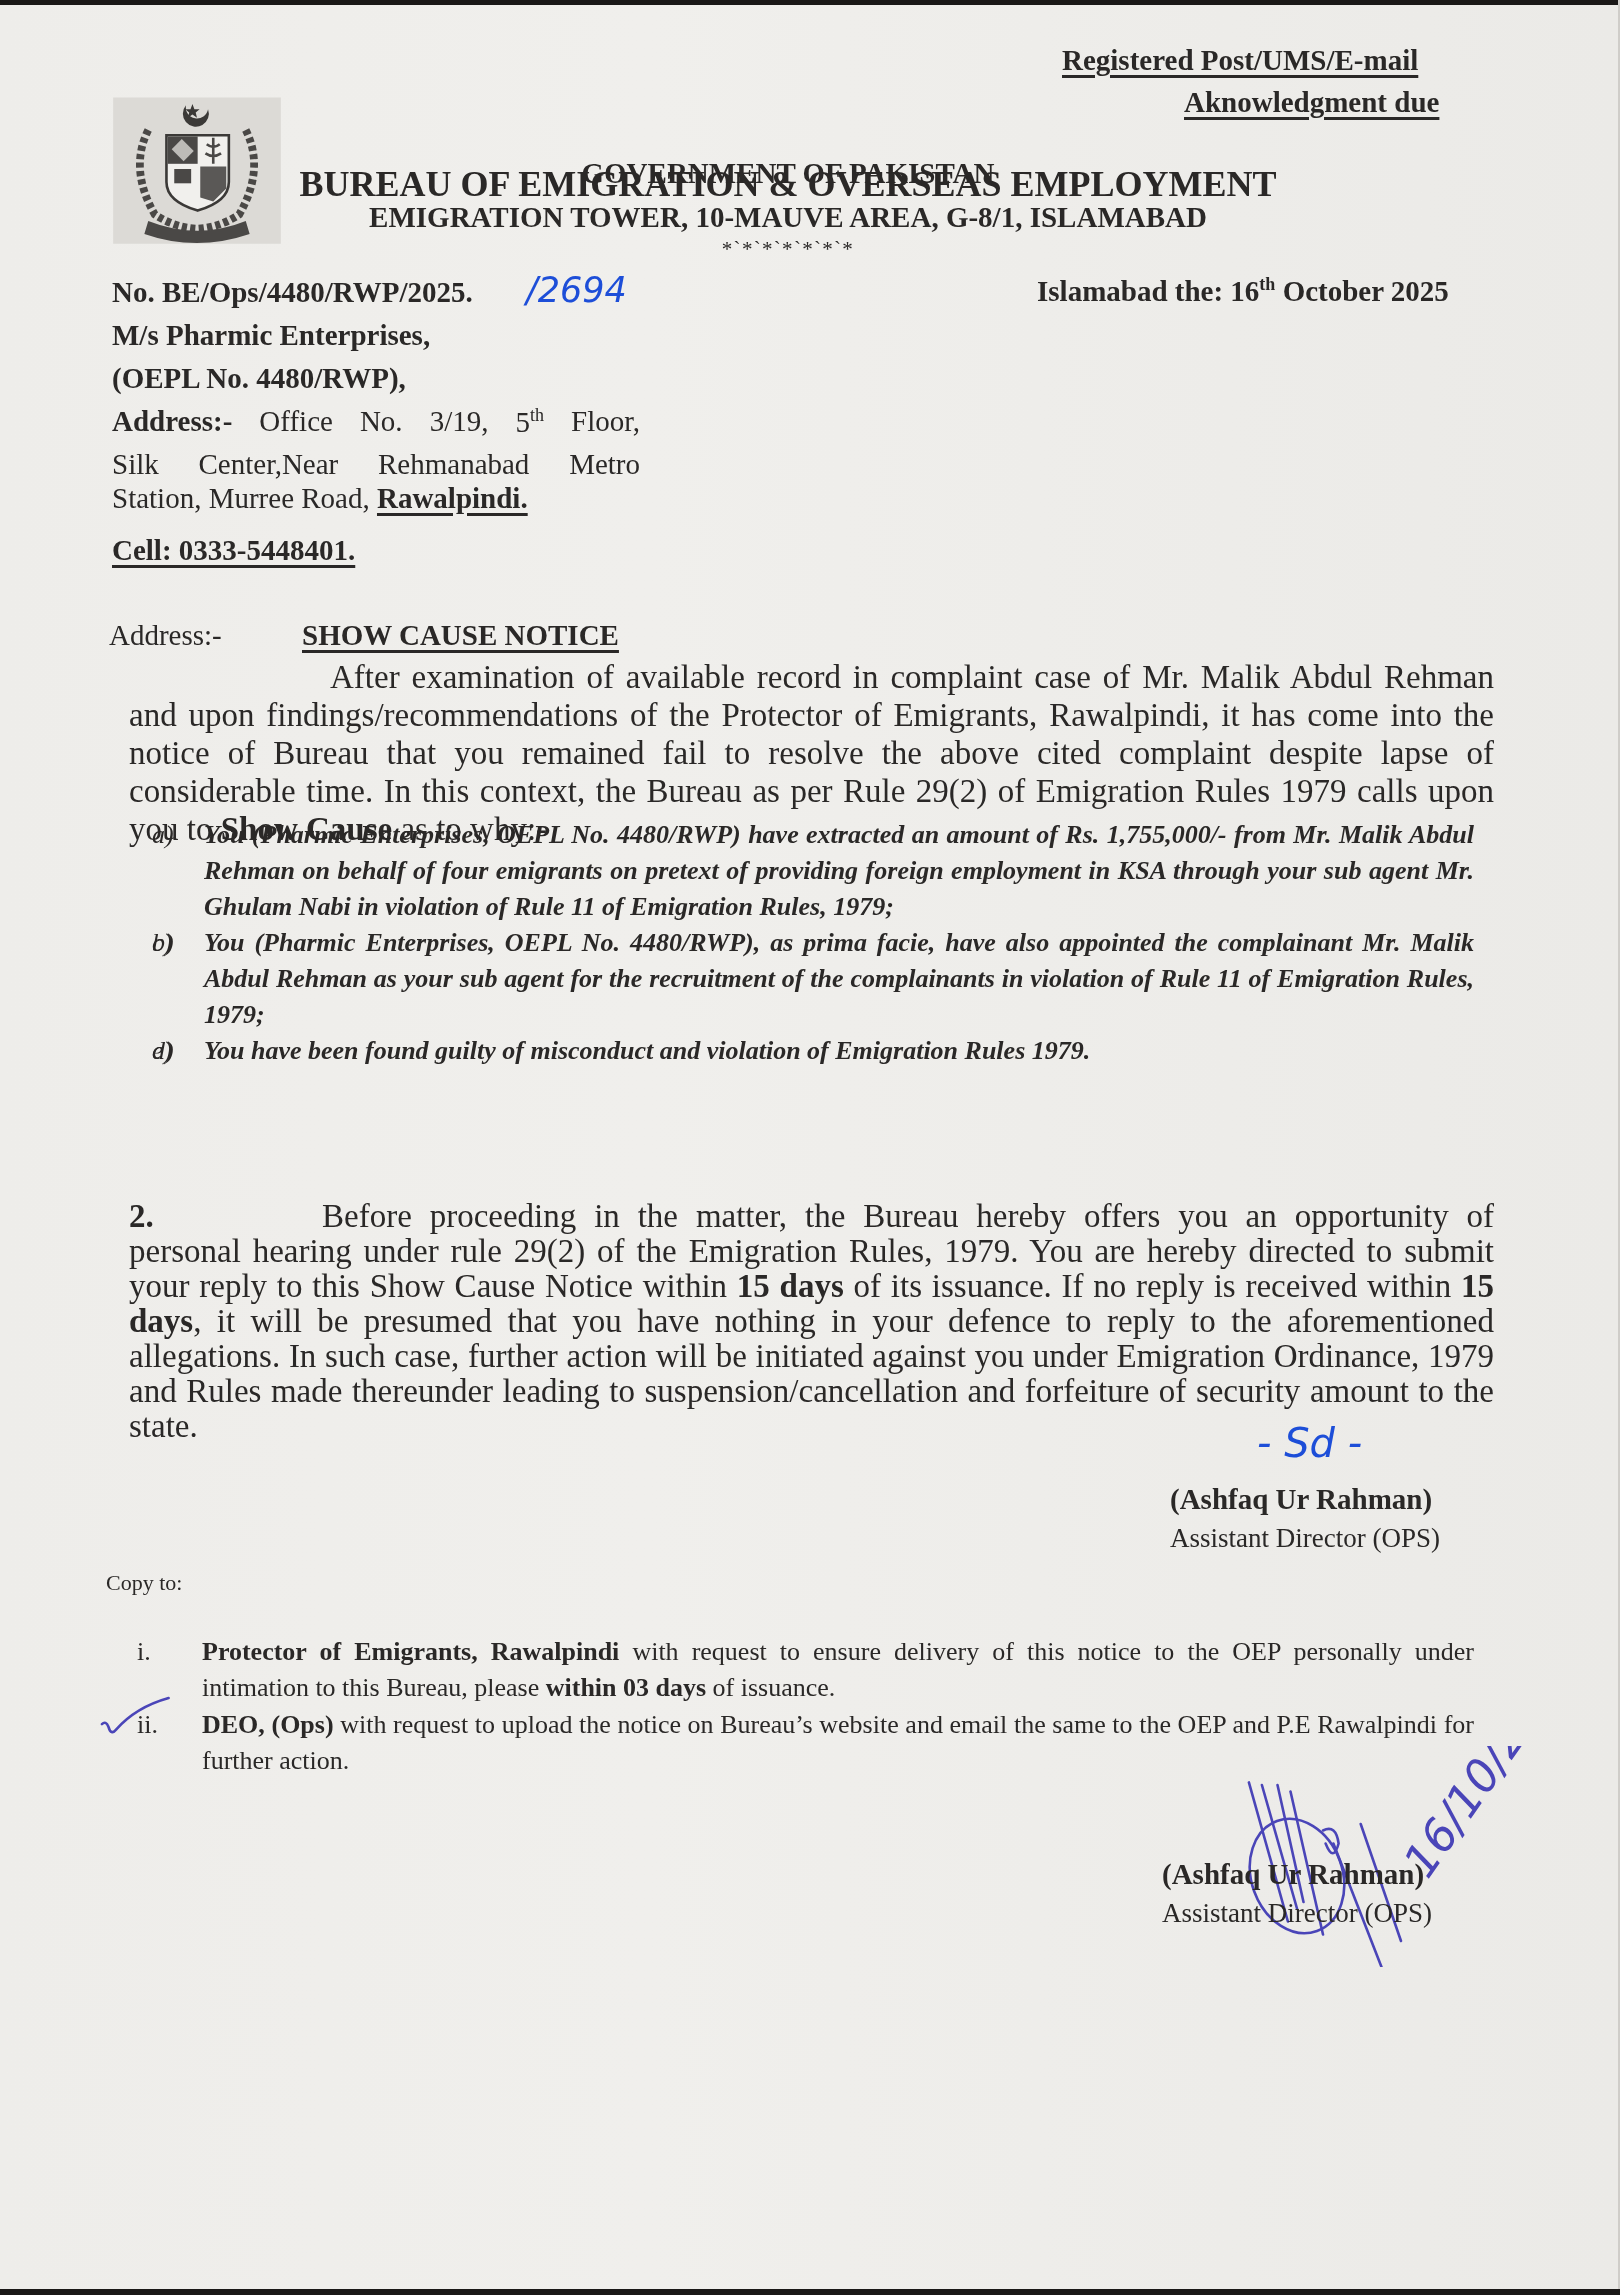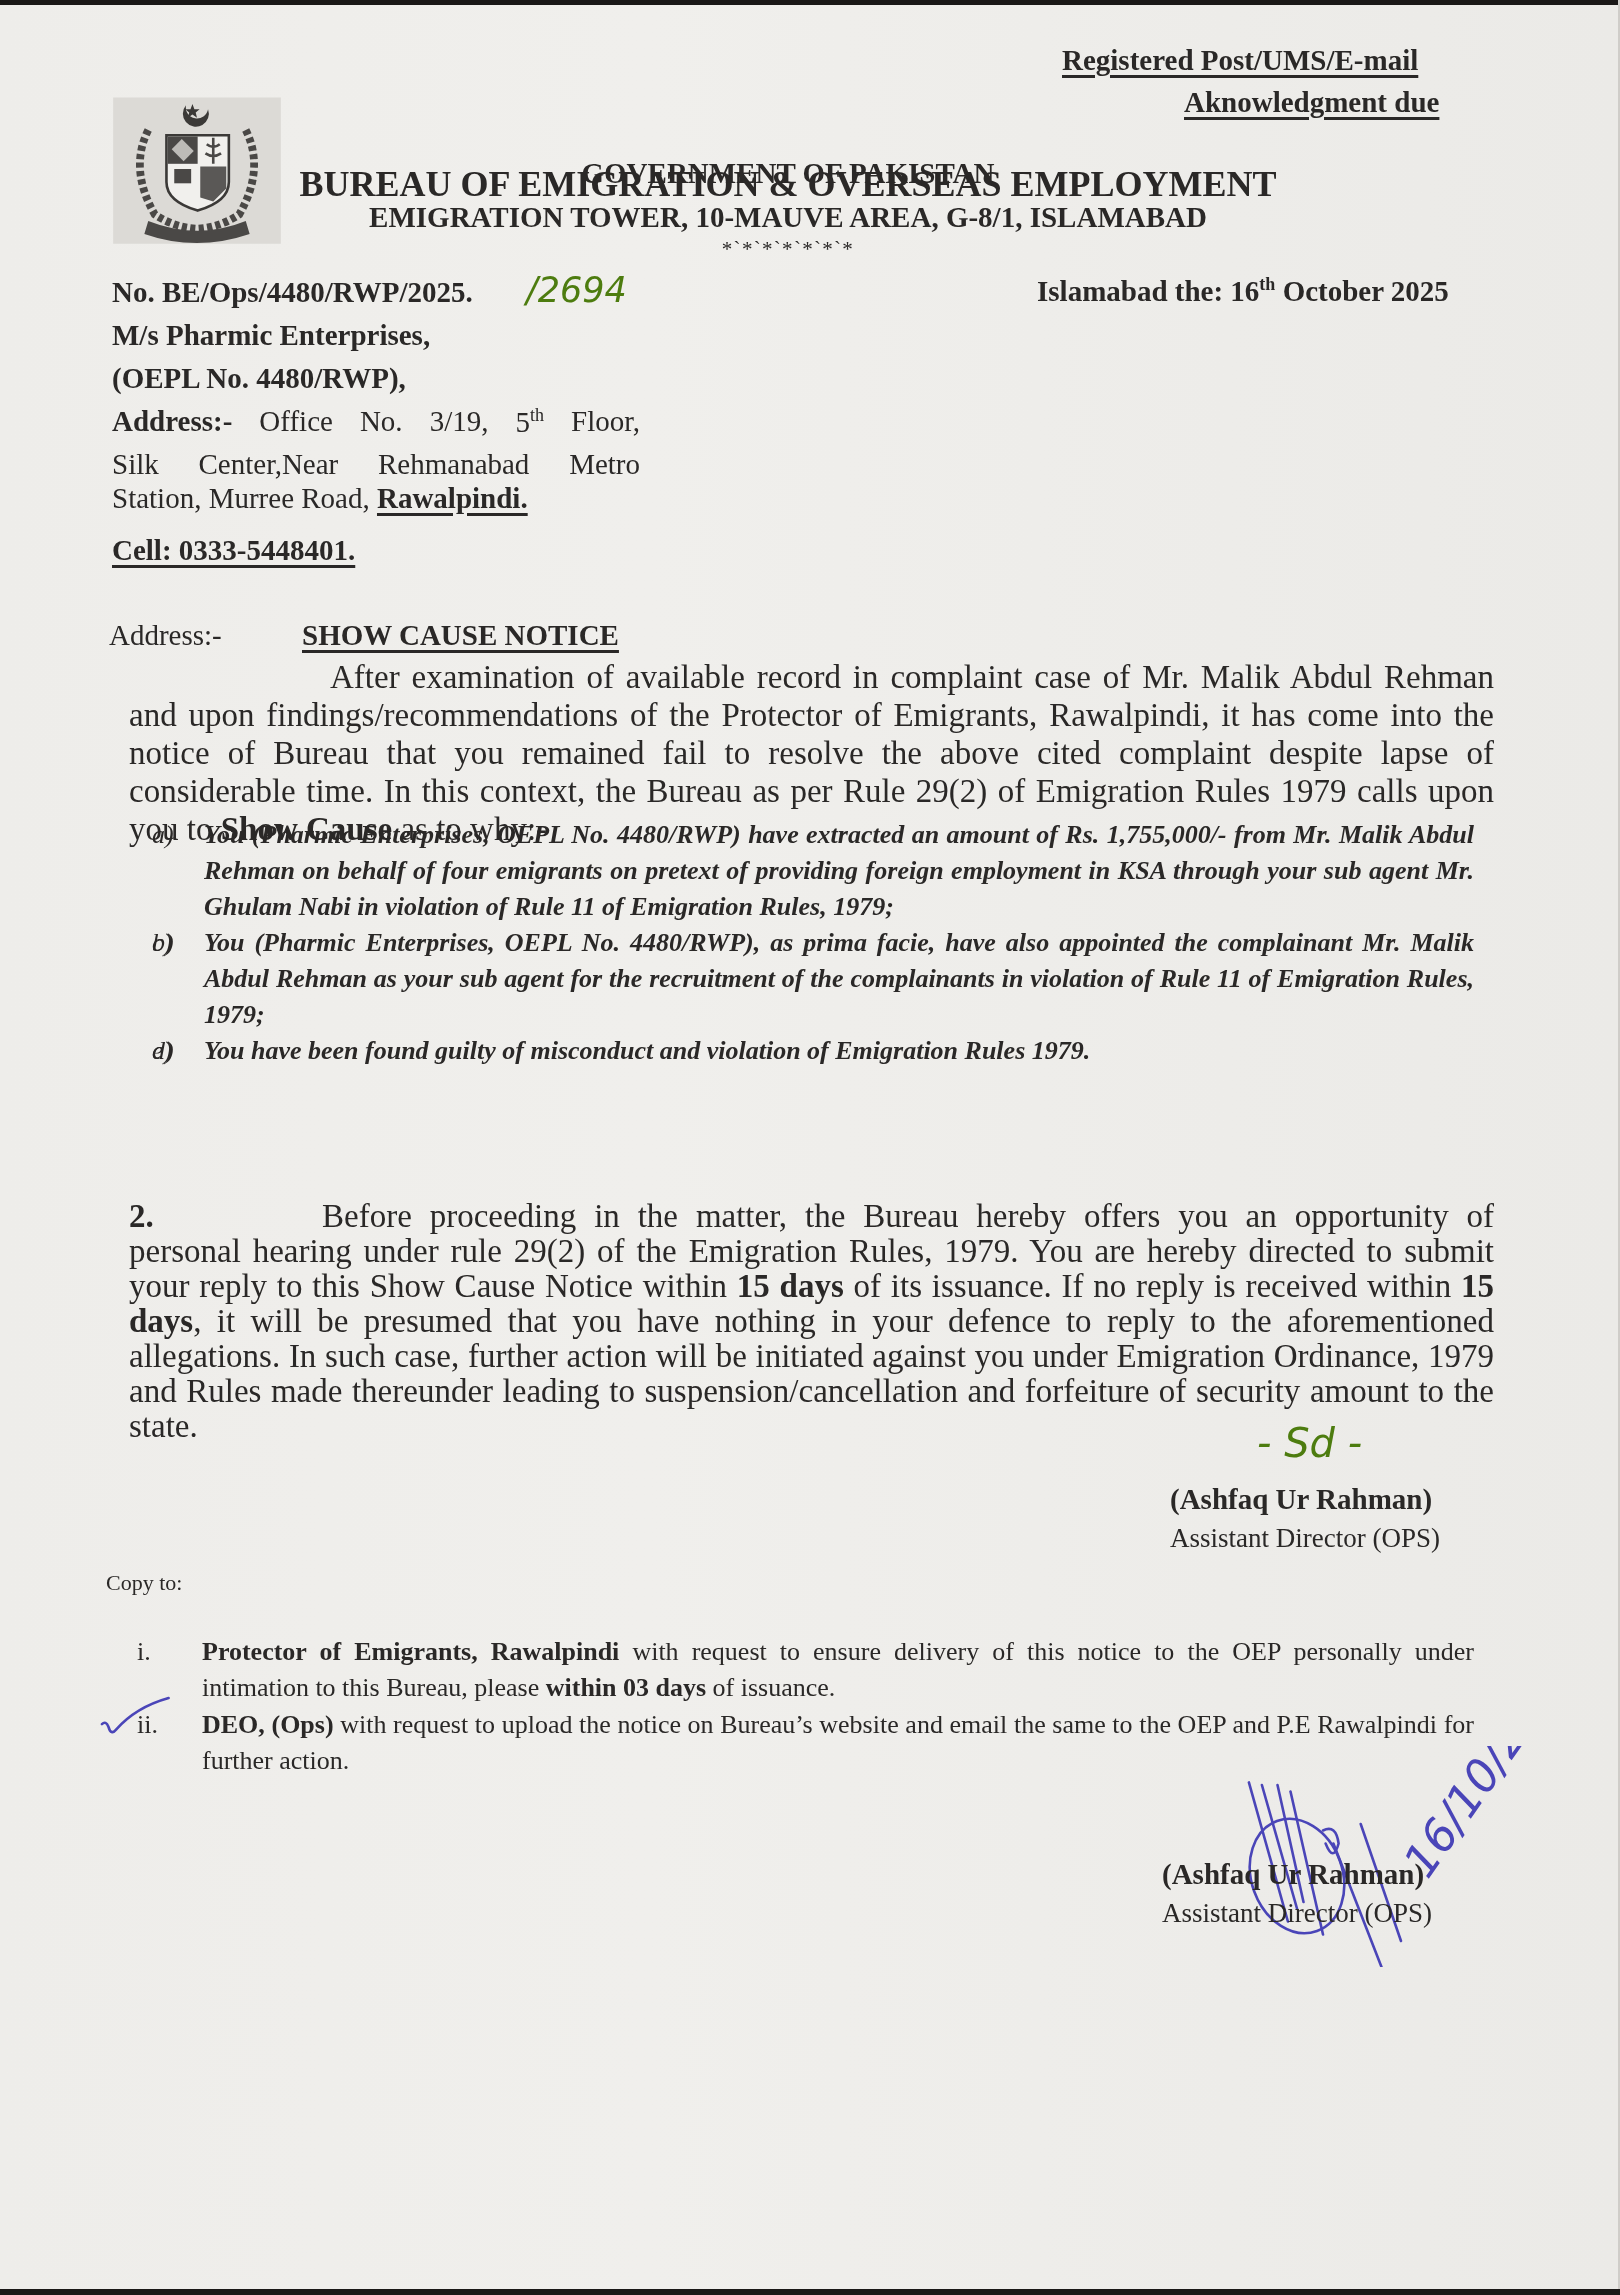--- a/index.html
+++ b/index.html
@@ -11,21 +11,21 @@
   }
   .scan-top { position: absolute; left: 0; top: 0; width: 1621px; height: 5.2px; background: #1a1817; }
   .scan-bottom { position: absolute; left: 0; bottom: 0; width: 1621px; height: 6.5px; background: #1a1817; }
   .scan-right { position: absolute; right: 0; top: 0; width: 2.6px; height: 2295px; background: #cfcdc9; }
   .paper { position: absolute; left: 0; top: 5.2px; width: 1618px; height: 2284px;
     background: linear-gradient(90deg, #eeedea 0%, #f0efec 40%, #ebeae7 100%); }
 
   .abs { position: absolute; white-space: nowrap; }
   .b { font-weight: bold; }
   .u { text-decoration: underline; text-decoration-thickness: 2.6px; text-underline-offset: 5.2px; }
-  .ink { color: #4d7c0f; font-family: "DejaVu Sans", sans-serif; }
+  .ink { color: #1d4ed8; font-family: "DejaVu Sans", sans-serif; }
 
   
   .reg-post { left: 1062px; top: 44px; font-size: 29px; }
   .ack-due { left: 1184px; top: 86px; font-size: 29px; }
   .emblem { left: 109px; top: 91px; width: 176px; height: 156px; }
   .hdr { left: 0; width: 1576px; text-align: center; font-weight: bold; }
   .hdr1 { top: 125px; font-size: 29px; margin-top: 32px; }
   .hdr2 { top: 163px; font-size: 36px; }
   .hdr3 { top: 201px; font-size: 29px; }
   .stars { top: 237px; font-size: 21px; font-weight: normal; letter-spacing: 1.3px; }

